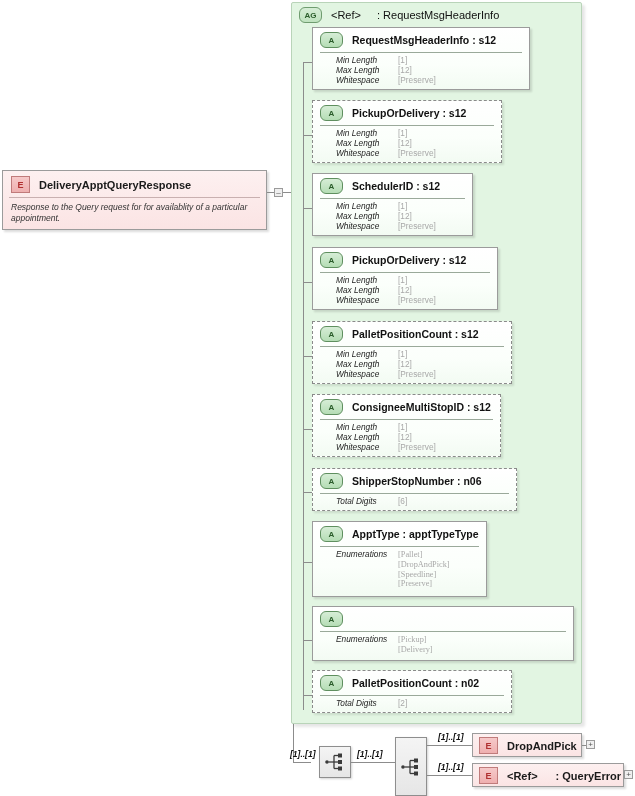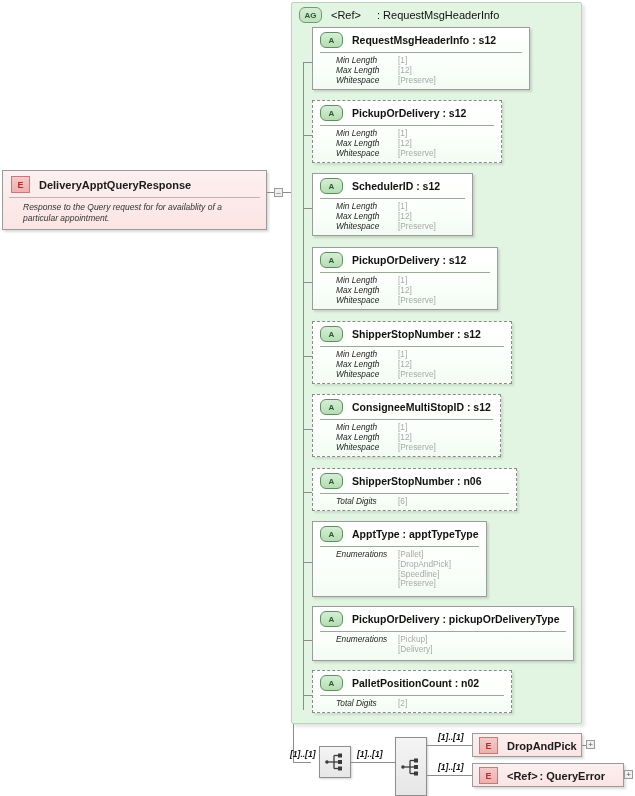--- a/index.html
+++ b/index.html
@@ -36,21 +36,21 @@
     border:1px solid #c07b7b;
     color:#b03030;
   }
   .elem-title{
     font-size:11px;font-weight:bold;color:#1a1a1a;
     white-space:nowrap;
   }
   .elem-sep{height:1px;background:#c9b0b0;margin:0 6px;}
   .elem-desc{
     font-size:8.5px;font-style:italic;color:#333;
-    padding:4px 8px 6px 8px;line-height:1.28;margin-left:12px;
+    padding:4px 8px 6px 8px;line-height:1.28;
   }
 
   
   .ag-box{
     background:#e2f5e2;
     border:1px solid #b9d4b9;
     border-radius:2px;
     box-shadow:3px 3px 3px rgba(0,0,0,0.10);
   }
   .ag-head{
@@ -87,21 +87,21 @@
   }
   .attr-title{font-size:10.5px;font-weight:bold;color:#111;white-space:nowrap;}
   .attr-sep{height:1px;background:#9aa99a;margin:1px 7px 0 7px;}
   .facets{padding:3px 0 4px 7px;}
   .facet-row{display:flex;line-height:1.18;margin-left:16px;}
   .facet-name{
     font-size:8.3px;font-style:italic;color:#1d1d1d;
     width:62px;flex:0 0 62px;
   }
   .facet-vals{font-size:8.3px;color:#a8a8a8;}
-  .facet-vals div{line-height:1.18;}
+  .facet-vals div{line-height:1.18;font-family:Liberation Serif, serif;}
 
   
   .ln{position:absolute;background:#8c8c8c;}
   .ln-h{height:1px;}
   .ln-v{width:1px;}
 
   
   .expand{
     width:9px;height:9px;
     background:#efefef;border:1px solid #9a9a9a;
@@ -245,21 +245,21 @@
         <span class="facet-name">Whitespace</span>
         <span class="facet-vals">[Preserve]</span>
       </div>
     </div>
   </div>
 
   <div class="ln ln-h abs" style="left:303px;top:356px;width:9px;"></div>
   <div class="abs attr optional" style="left:312px;top:321px;width:200px;height:63px;">
     <div class="attr-head">
       <span class="badge badge-a">A</span>
-      <span class="attr-title">ShipperStopNumber : s12</span>
+      <span class="attr-title">PalletPositionCount : s12</span>
     </div>
     <div class="attr-sep"></div>
     <div class="facets">
       <div class="facet-row">
         <span class="facet-name">Min Length</span>
         <span class="facet-vals">[1]</span>
       </div>
       <div class="facet-row">
         <span class="facet-name">Max Length</span>
         <span class="facet-vals">[12]</span>
@@ -326,21 +326,20 @@
           <div>[Preserve]</div>
         </span>
       </div>
     </div>
   </div>
 
   <div class="ln ln-h abs" style="left:303px;top:640px;width:9px;"></div>
   <div class="abs attr" style="left:312px;top:606px;width:262px;height:55px;">
     <div class="attr-head">
       <span class="badge badge-a">A</span>
-      <span class="attr-title">PickupOrDelivery : pickupOrDeliveryType</span>
     </div>
     <div class="attr-sep"></div>
     <div class="facets">
       <div class="facet-row">
         <span class="facet-name">Enumerations</span>
         <span class="facet-vals">
           <div>[Pickup]</div>
           <div>[Delivery]</div>
         </span>
       </div>
@@ -408,18 +407,18 @@
       <span class="elem-title">DropAndPick</span>
     </div>
   </div>
   <div class="ln ln-h abs" style="left:582px;top:745px;width:4px;"></div>
   <div class="abs expand" style="left:586px;top:740px;">+</div>
 
   <div class="abs elem-box" style="left:472px;top:763px;width:152px;height:24px;">
     <div class="elem-head" style="padding:3px 6px;">
       <span class="badge badge-e">E</span>
       <span class="elem-title">&lt;Ref&gt;</span>
-      <span class="elem-title" style="margin-left:2px;">: QueryError</span>
+      <span class="elem-title" style="margin-left:18px;">: QueryError</span>
     </div>
   </div>
   <div class="abs expand" style="left:624px;top:770px;">+</div>
 
 </div>
 
 </body></html>

